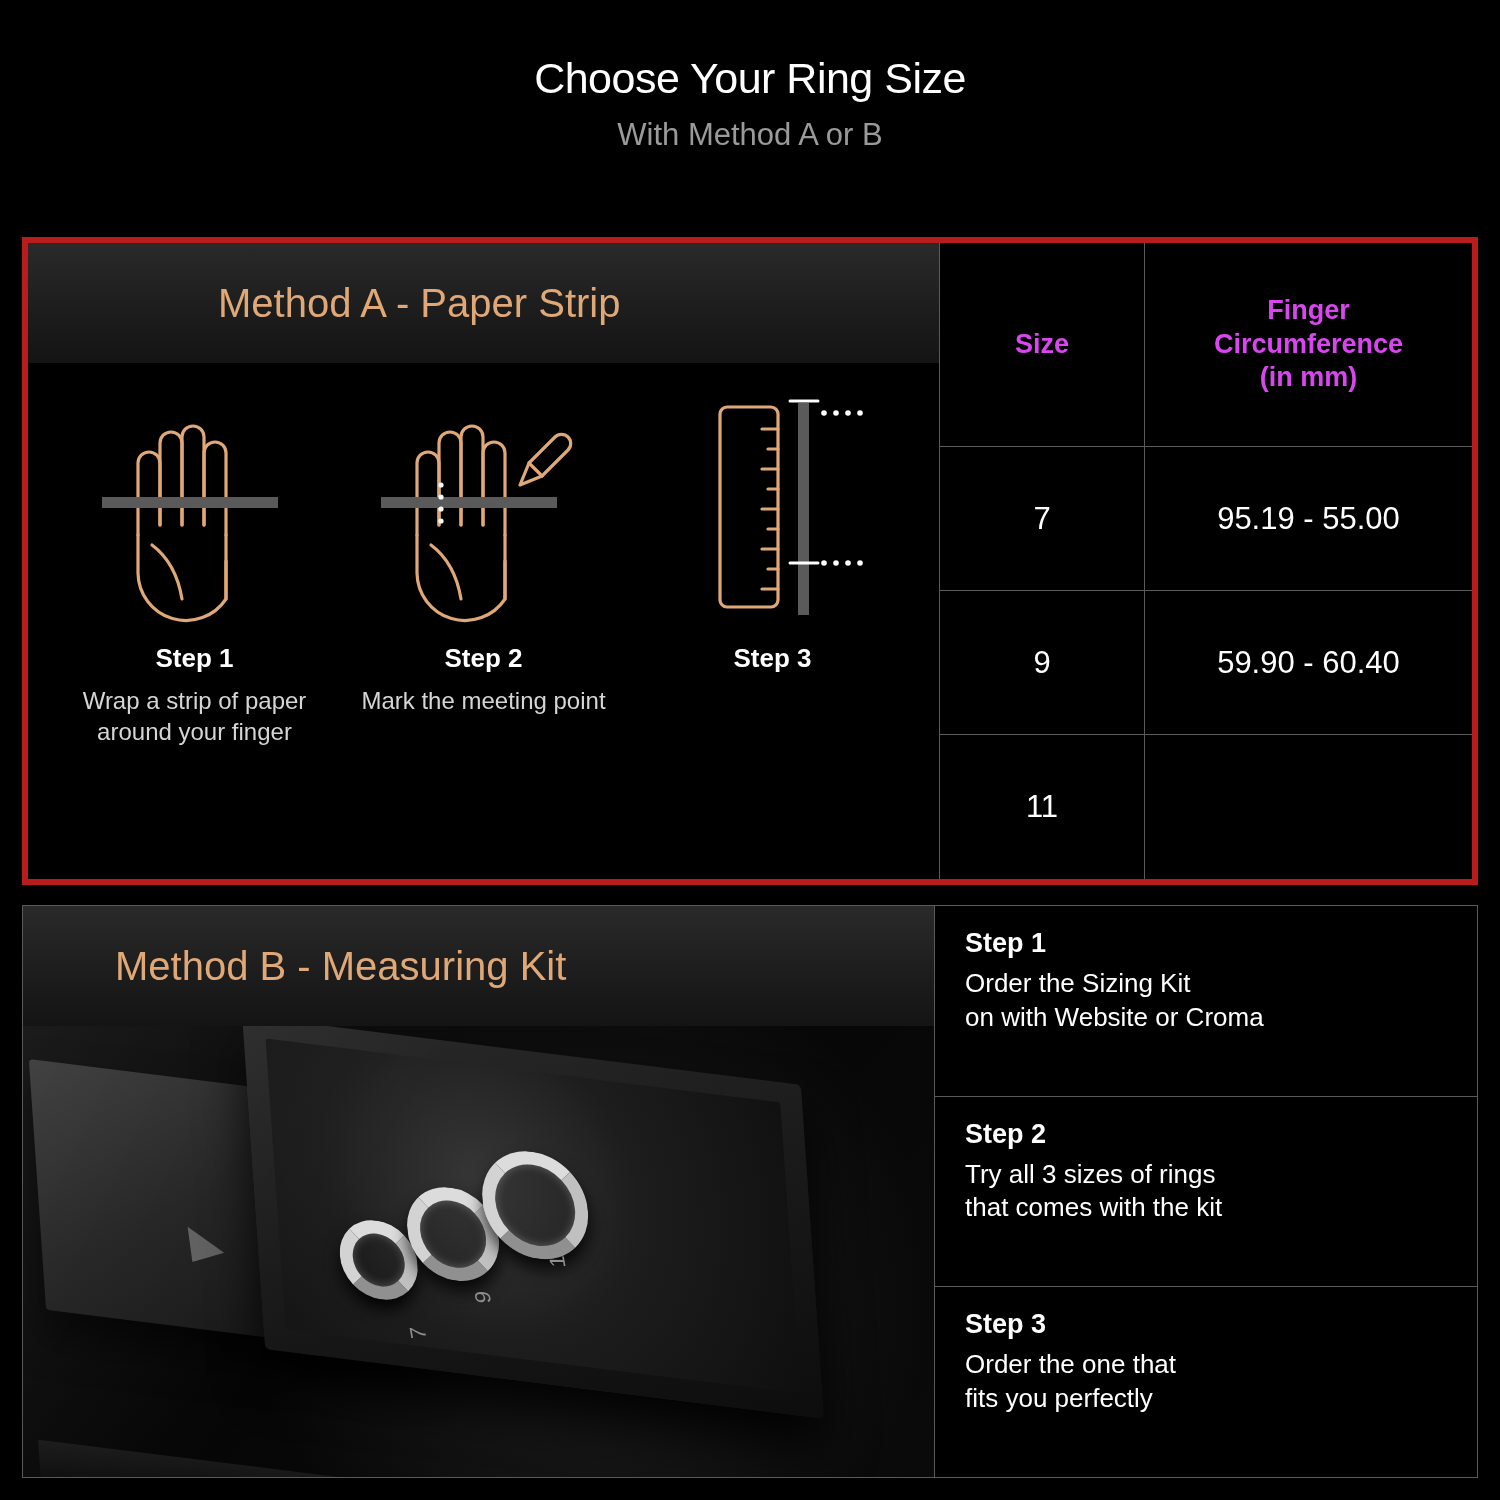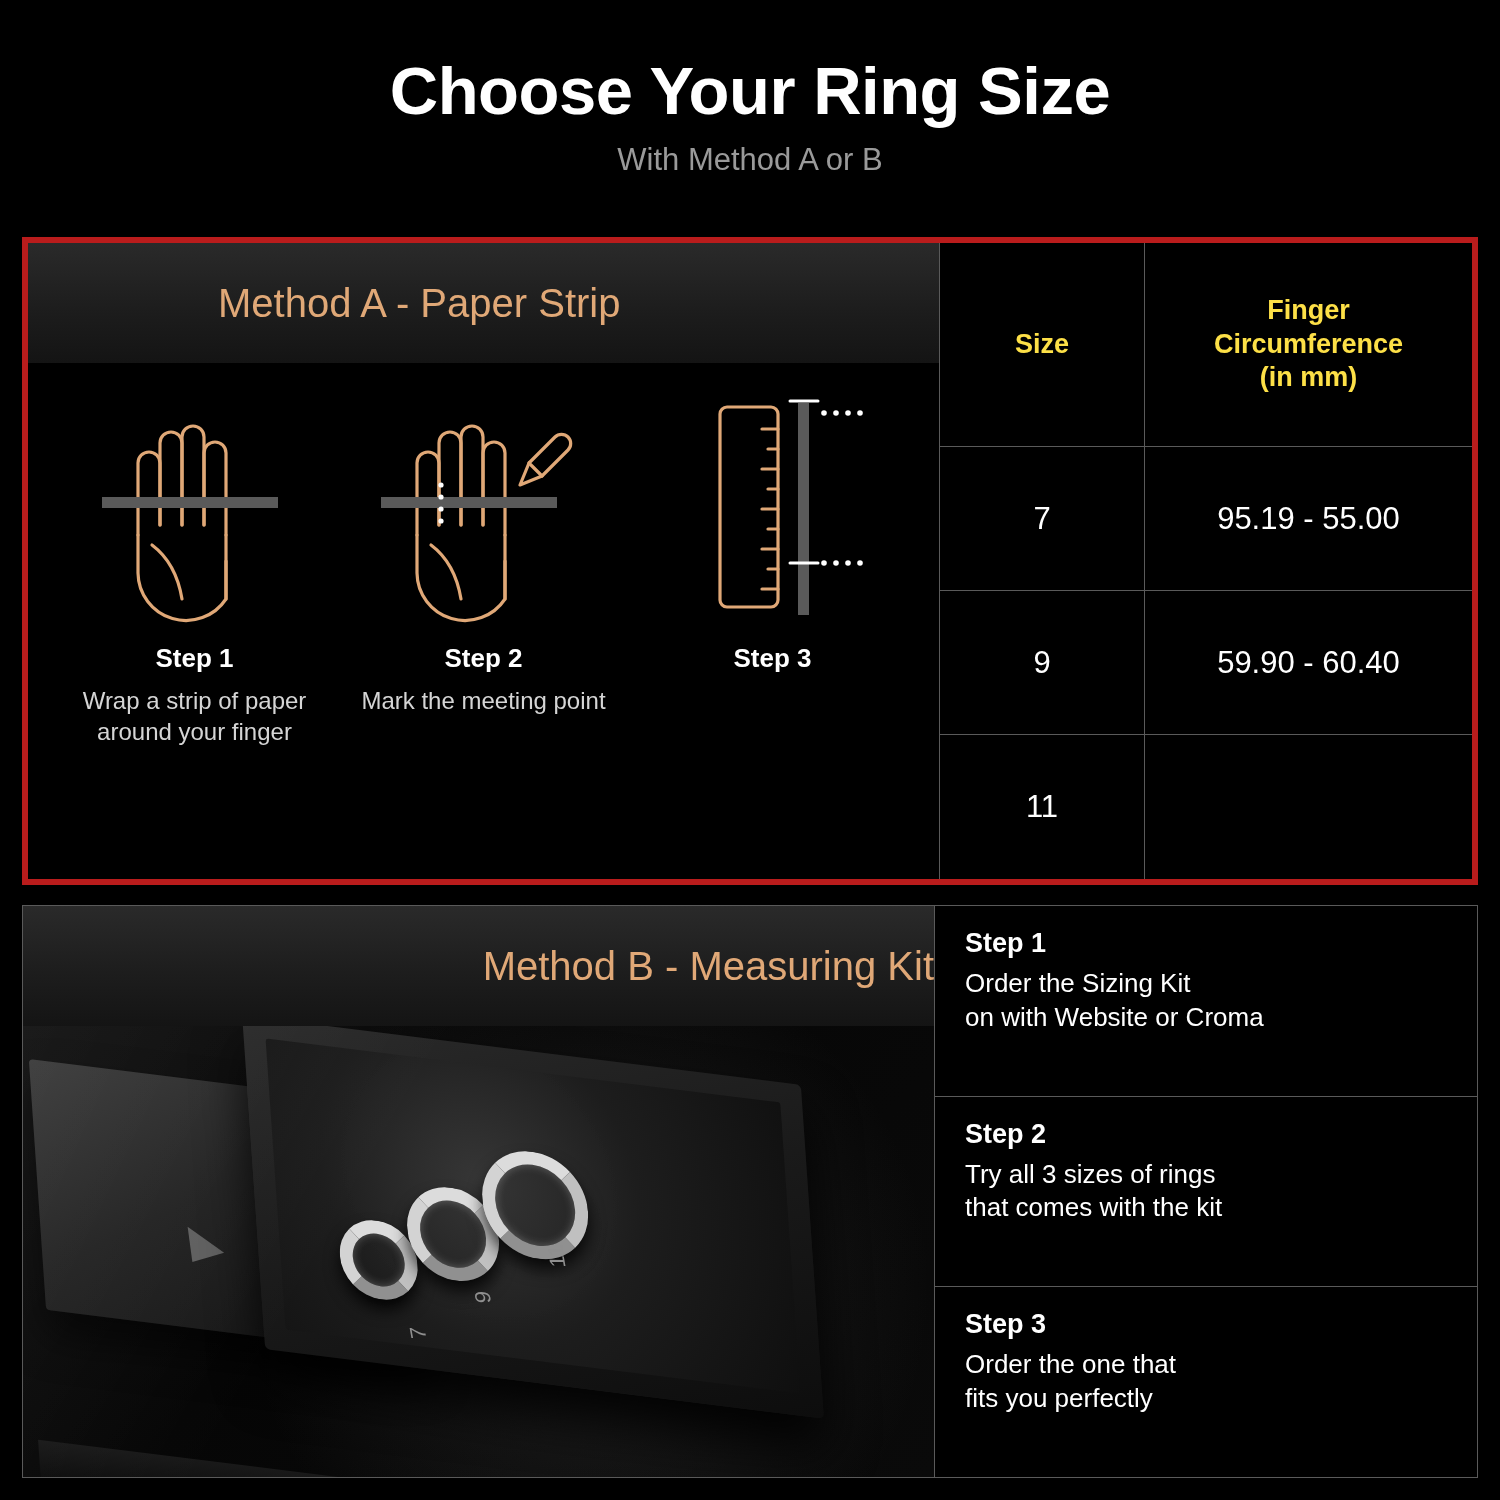--- a/index.html
+++ b/index.html
@@ -8,22 +8,22 @@
     background: #000;
     font-family: "Liberation Sans", sans-serif;
     color: #ffffff;
     overflow: hidden;
   }
   .page { position: relative; width: 1500px; height: 1500px; background:#000; }
 
   
   .header { padding-top: 56px; text-align: center; }
   .title {
-    font-size: 67px;
-    font-weight: 700;
+    font-size: 43px;
+    font-weight: 400;
     letter-spacing: -0.5px;
     color: #ffffff;
     line-height: 1.05;
   }
   .subtitle {
     margin-top: 16px;
     font-size: 31px;
     font-weight: 400;
     color: #9a9a9a;
   }
@@ -41,21 +41,21 @@
     border-right: 1px solid #5a5a5a;
     display: flex; flex-direction: column;
     background: #000;
   }
   .method-bar {
     height: 120px;
     background: linear-gradient(180deg,#2a2a2a 0%, #1d1d1d 55%, #141414 100%);
     display: flex; align-items: center;
     padding-left: 190px;
   }
-  .method-bar.b { padding-left: 72px; justify-content: flex-end; }
+  .method-bar.b { padding-left: 92px; }
   .method-title {
     color: #e0a877;
     font-size: 40px;
     font-weight: 400;
   }
   .steps-row {
     flex: 1;
     display: flex;
     justify-content: space-around;
     padding: 22px 22px 0 22px;
@@ -80,21 +80,21 @@
   .trow:last-child { border-bottom: none; }
   .trow .c1 {
     width: 205px;
     border-right: 1px solid #5a5a5a;
     display: flex; align-items: center; justify-content: center;
   }
   .trow .c2 { flex: 1; display: flex; align-items: center; justify-content: center; }
   .head-row { height: 207px; }
   .body-row { height: 146px; }
   .th {
-    font-size: 27px; font-weight: 700; color: #fde047; text-align:center; line-height:1.25;
+    font-size: 27px; font-weight: 700; color: #d946ef; text-align:center; line-height:1.25;
   }
   .td { font-size: 31px; color: #fff; font-weight: 400; }
 
   .panel-b {
     position: absolute;
     left: 22px; top: 905px;
     width: 1456px; height: 573px;
     border: 1px solid #5a5a5a;
     display: flex;
     overflow: hidden;

